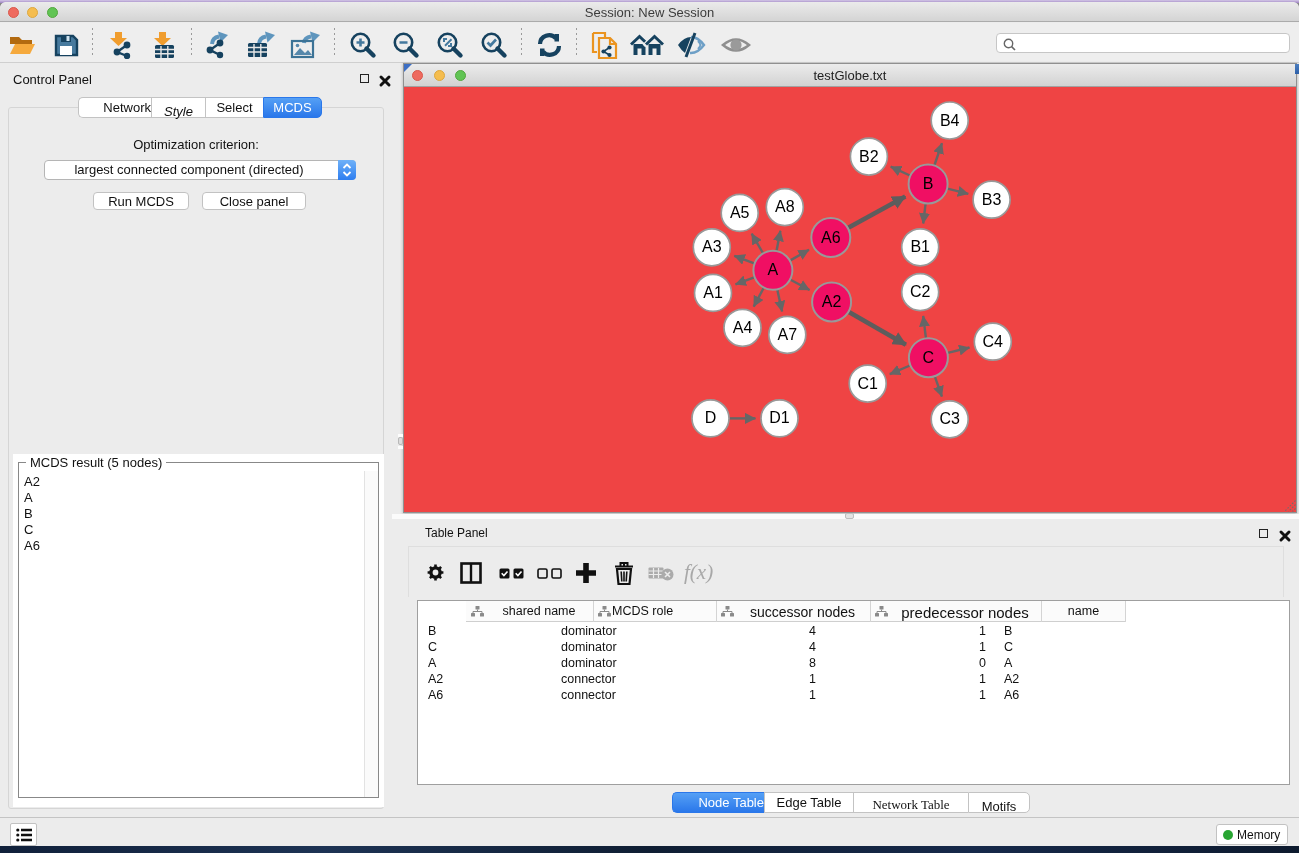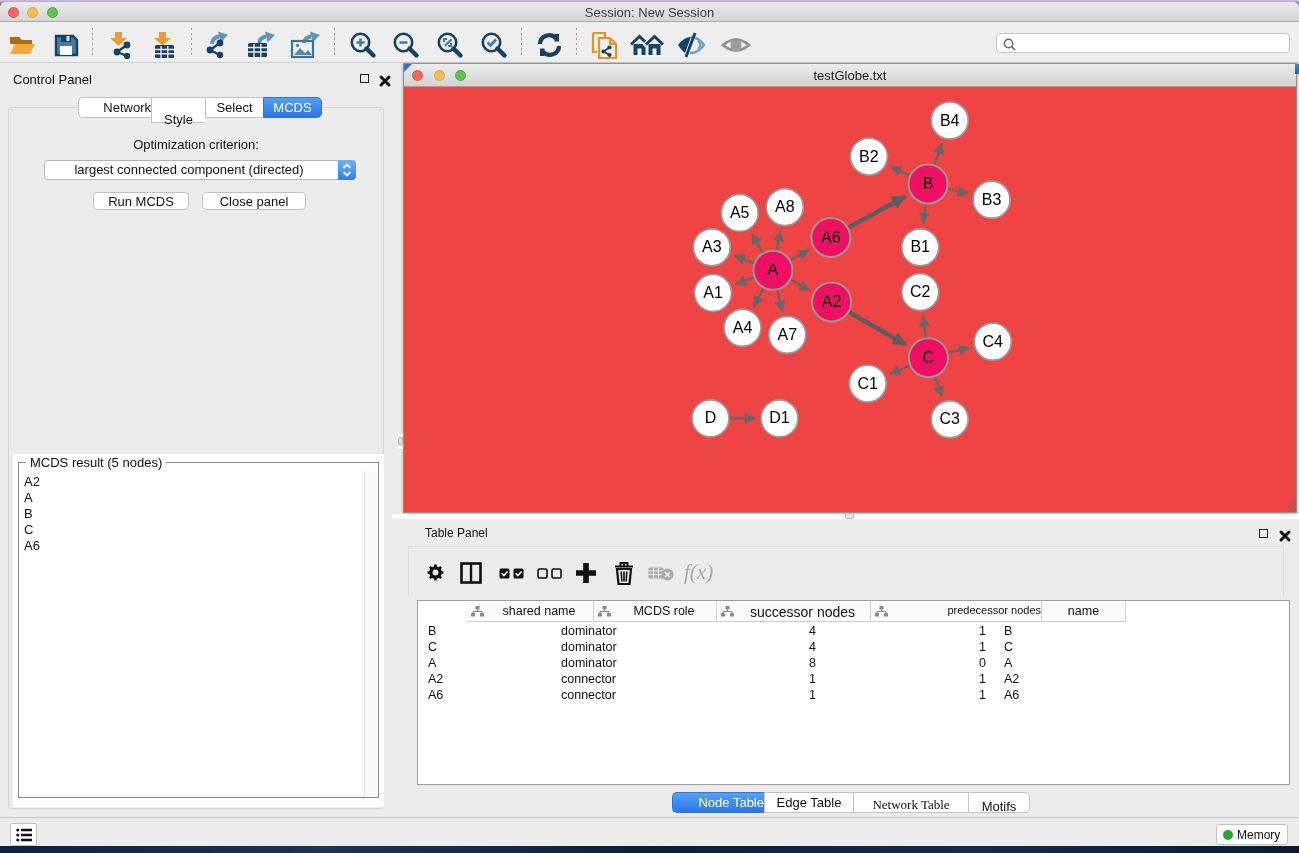--- a/index.html
+++ b/index.html
@@ -183,21 +183,21 @@
     <div id="searchbox"></div>
   </div>
   <div id="cpanel">
     <div class="ptitle">Control Panel</div>
 <div style="position:absolute; left:360px; top:11px; width:9px; height:9px; border:1.5px solid #222;"></div>
 <svg style="position:absolute; left:370px; top:3px" width="30" height="30" viewBox="0 0 30 30">
         <path d="M11 11 L19 19 M19 11 L11 19" stroke="#111" stroke-width="3" stroke-linecap="round"></path>
       </svg>
     <div class="tabrow" style="left:78px; top:34px;">
       <div class="tab" style="width:73px;padding:0;">Network</div>
-        <div class="tab" style="width:54px;padding:12px;">Style</div>
+        <div class="tab" style="width:54px;padding:4px;font-style:italic;">Style</div>
         <div class="tab" style="width:58px;padding:0;">Select</div>
         <div class="tab sel" style="width:59px;padding:0;">MCDS</div>
     </div>
     <div id="cpbody">
 
 <div style="position:absolute; left:0; right:0; top:29px; text-align:center; font-size:13px; color:#111;">Optimization criterion:</div>
 <div style="position:absolute; left:35px; top:52px; width:312px; height:20px; background:#fff; border:1px solid #b5b5b5; border-radius:4px;">
   <div style="position:absolute; left:0; right:22px; top:1px; text-align:center; font-size:13px; color:#111;">largest connected component (directed)</div>
   <div style="position:absolute; right:-1px; top:-1px; width:18px; height:20px; background:linear-gradient(#6fb1f8,#2e7ef0); border-radius:0 4px 4px 0;">
     <svg width="18" height="20" viewBox="0 0 18 20">
@@ -361,21 +361,21 @@
 </div>
 <div style="position:absolute; left:128px; top:0; width:123px; height:21px; border-right:1px solid #d4d4d4;">
 <svg style="position:absolute; left:4px; top:5px" width="13" height="11" viewBox="0 0 13 11">
                 <g fill="#8a8a8a">
                   <rect x="4.5" y="0" width="4" height="3.6" rx="0.5"></rect>
                   <rect x="0" y="7" width="4" height="3.6" rx="0.5"></rect>
                   <rect x="9" y="7" width="4" height="3.6" rx="0.5"></rect>
                 </g>
                 <path d="M6.5 3.6 v2 M2 7 v-1.5 h9 V7" stroke="#8a8a8a" stroke-width="1" fill="none"></path>
               </svg>
-<div style="position:absolute; left:18px; right:0; top:3px; text-align:center; font-size:12.5px; color:#111;">MCDS role</div>
+<div style="position:absolute; left:18px; right:0; top:3px; text-align:left; font-size:12.5px; color:#111;">MCDS role</div>
 </div>
 <div style="position:absolute; left:251px; top:0; width:154px; height:21px; border-right:1px solid #d4d4d4;">
 <svg style="position:absolute; left:4px; top:5px" width="13" height="11" viewBox="0 0 13 11">
                 <g fill="#8a8a8a">
                   <rect x="4.5" y="0" width="4" height="3.6" rx="0.5"></rect>
                   <rect x="0" y="7" width="4" height="3.6" rx="0.5"></rect>
                   <rect x="9" y="7" width="4" height="3.6" rx="0.5"></rect>
                 </g>
                 <path d="M6.5 3.6 v2 M2 7 v-1.5 h9 V7" stroke="#8a8a8a" stroke-width="1" fill="none"></path>
               </svg>
@@ -383,21 +383,21 @@
 </div>
 <div style="position:absolute; left:405px; top:0; width:171px; height:21px; border-right:1px solid #d4d4d4;">
 <svg style="position:absolute; left:4px; top:5px" width="13" height="11" viewBox="0 0 13 11">
                 <g fill="#8a8a8a">
                   <rect x="4.5" y="0" width="4" height="3.6" rx="0.5"></rect>
                   <rect x="0" y="7" width="4" height="3.6" rx="0.5"></rect>
                   <rect x="9" y="7" width="4" height="3.6" rx="0.5"></rect>
                 </g>
                 <path d="M6.5 3.6 v2 M2 7 v-1.5 h9 V7" stroke="#8a8a8a" stroke-width="1" fill="none"></path>
               </svg>
-<div style="position:absolute; left:18px; right:0; top:3px; text-align:right; font-size:11px; color:#111;">predecessor nodes</div>
+<div style="position:absolute; left:18px; right:0; top:3px; text-align:center; font-size:15px; color:#111;">predecessor nodes</div>
 </div>
 <div style="position:absolute; left:576px; top:0; width:84px; height:21px; border-right:1px solid #d4d4d4;">
 <div style="position:absolute; left:0; right:0; top:3px; text-align:center; font-size:12.5px; color:#111;">name</div>
 </div>
 </div>
 <div style="position:absolute; left:0; top:22px; width:660px; height:16px; font-size:12.5px; color:#111;">
 <div style="position:absolute; left:10px; top:1px;">B</div>
 <div style="position:absolute; left:143px; top:1px;">dominator</div>
 <div style="position:absolute; left:298px; width:100px; top:1px; text-align:right;">4</div>
 <div style="position:absolute; left:468px; width:100px; top:1px; text-align:right;">1</div>

